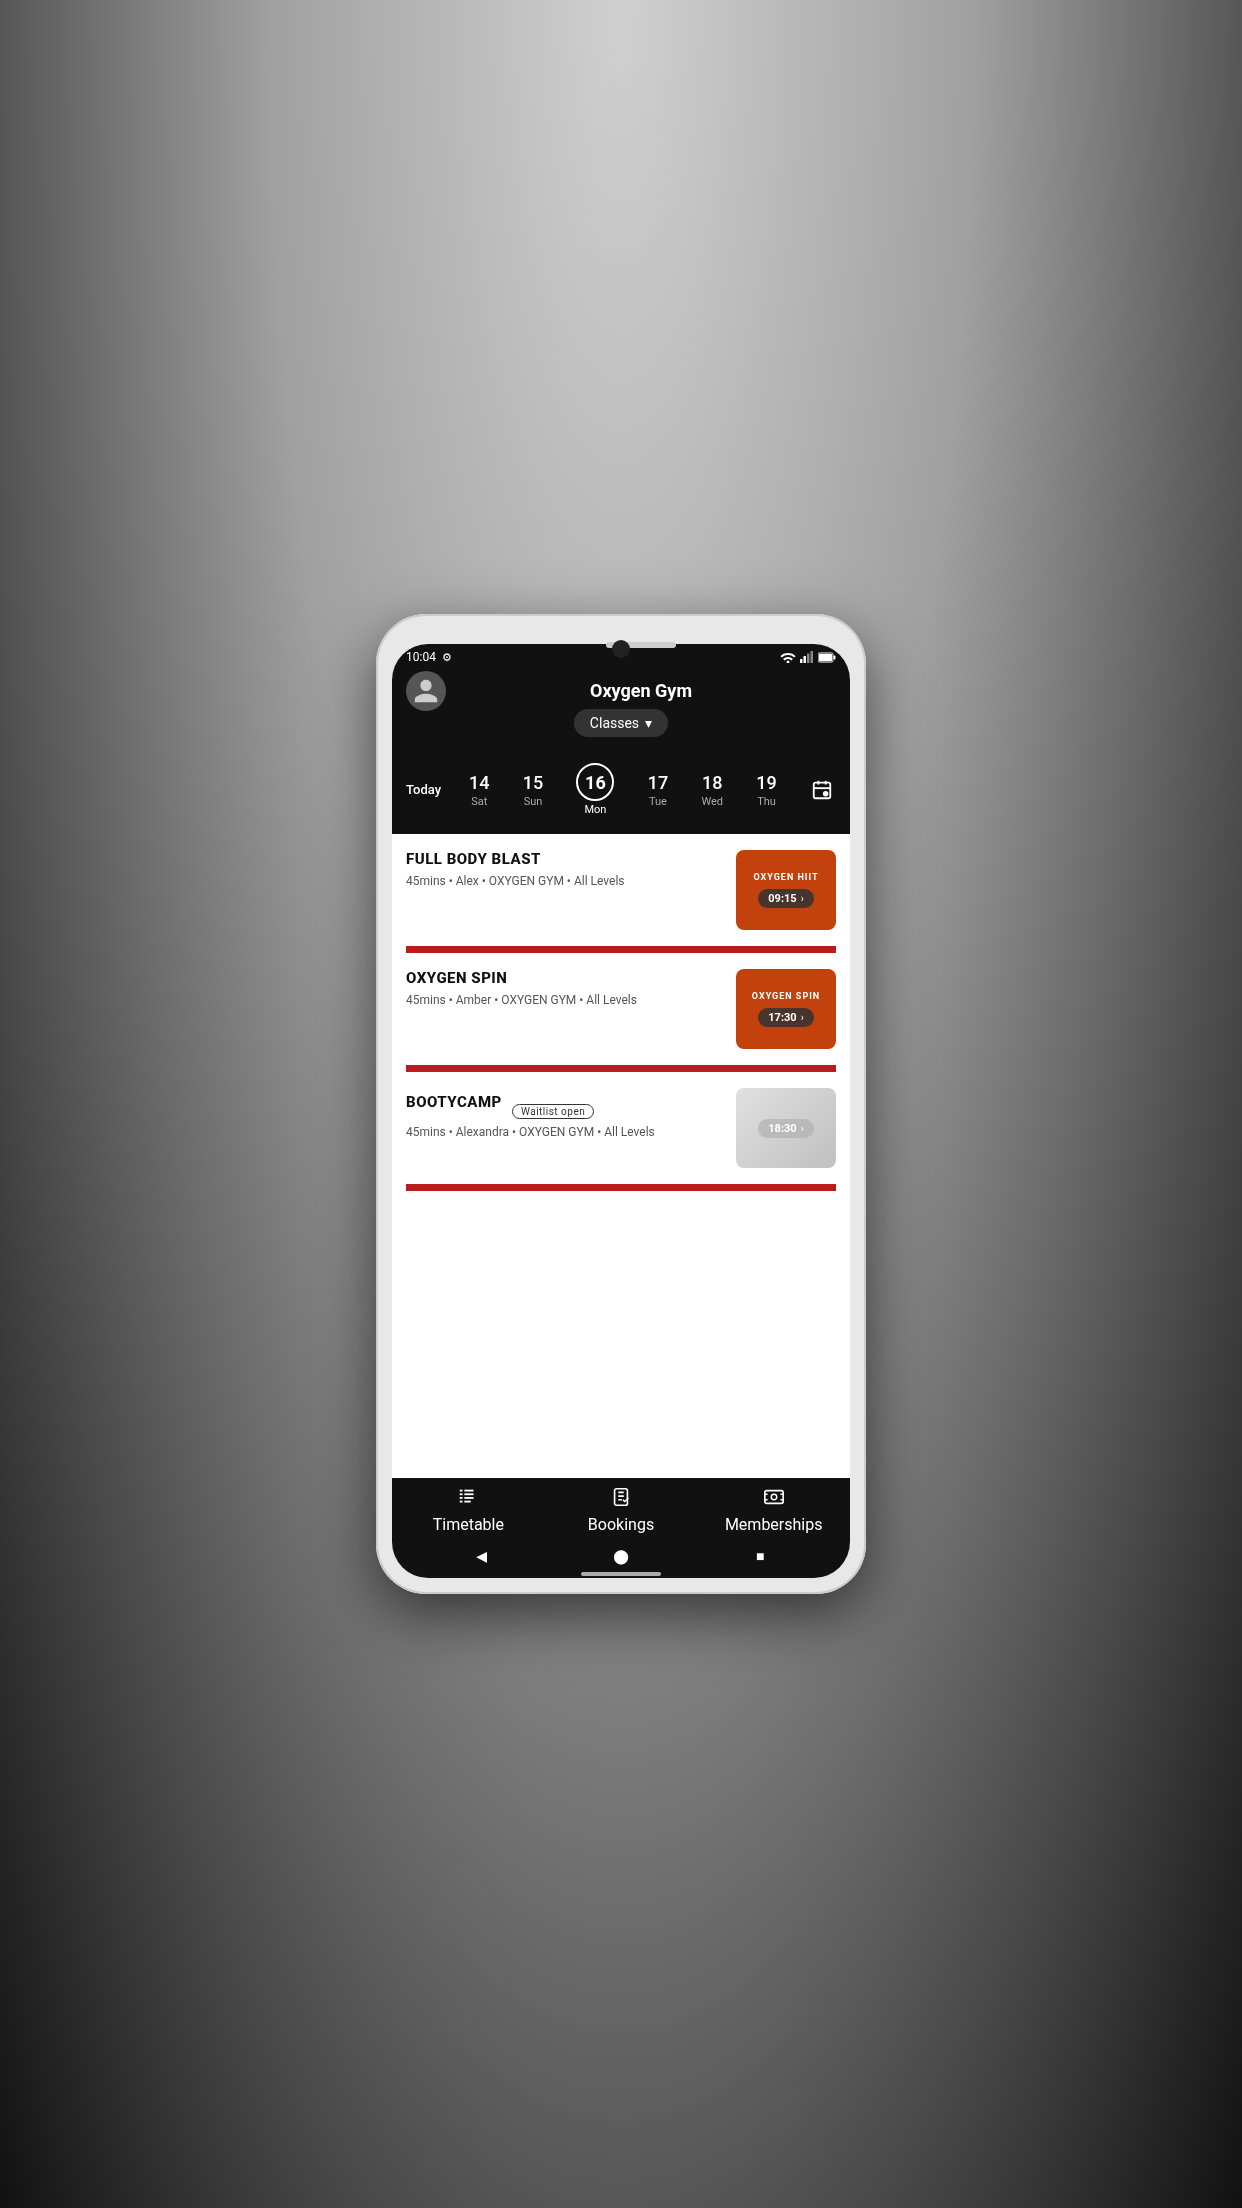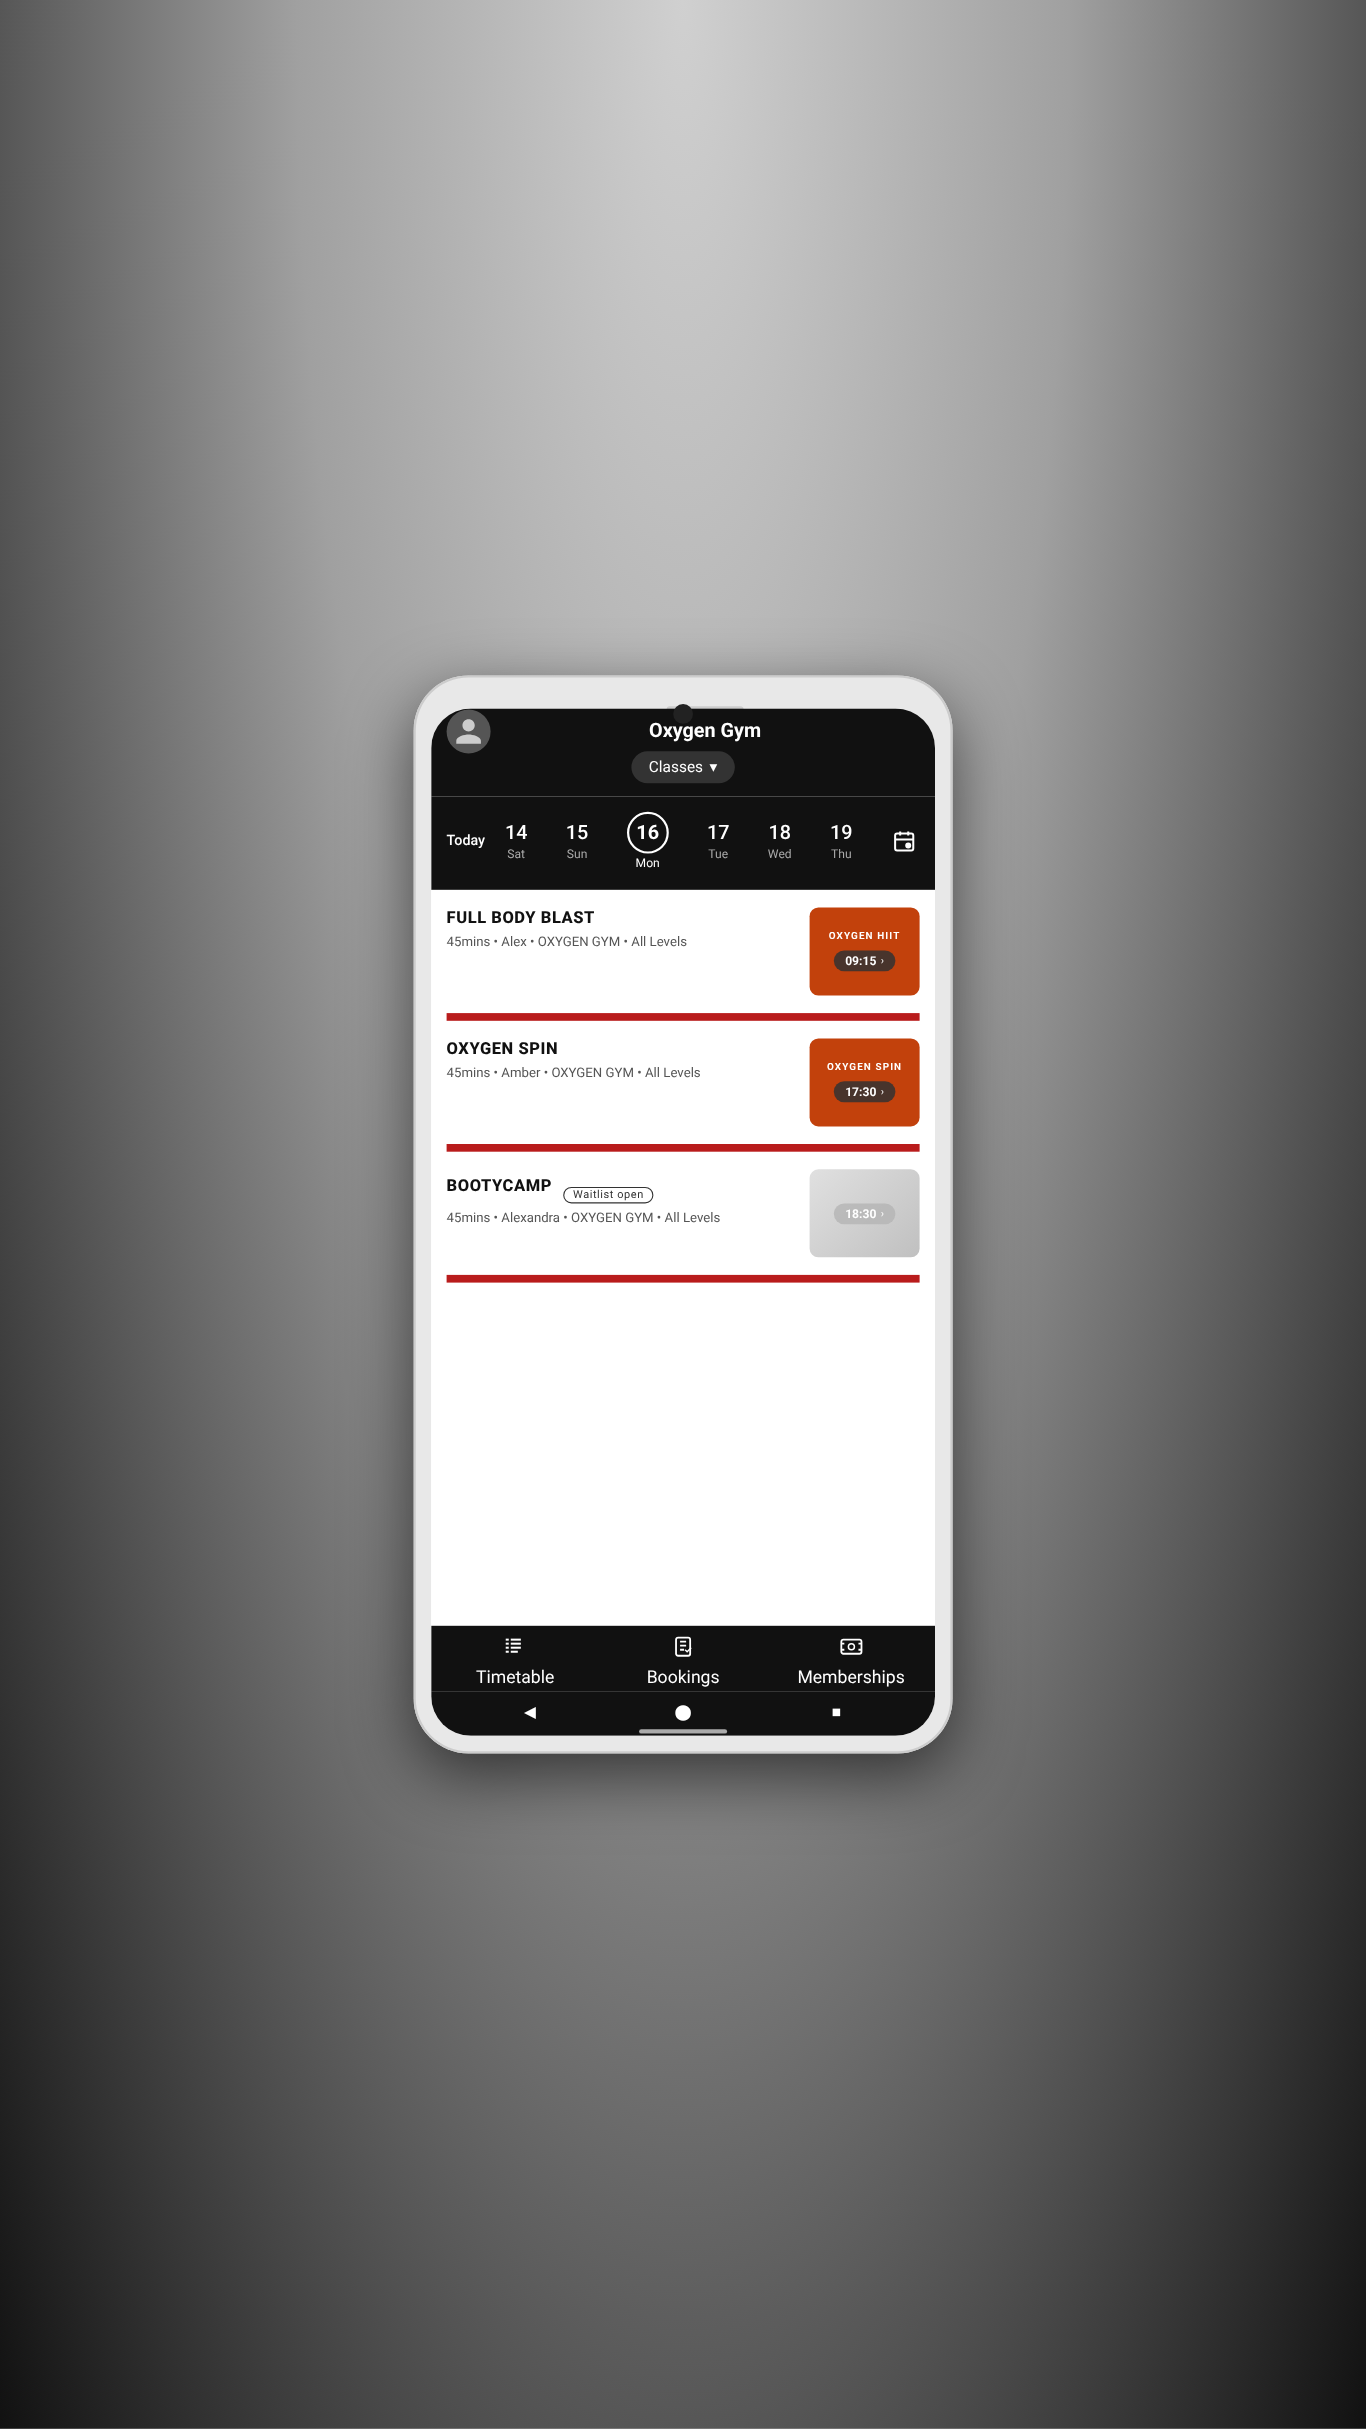--- a/index.html
+++ b/index.html
@@ -152,21 +152,21 @@
       font-size: 12px;
     }
 
     
     .date-bar {
       background: #111;
       color: #fff;
       display: flex;
       align-items: center;
       padding: 10px 14px 14px;
-      gap: 0;
+      gap: 10px;
       flex-shrink: 0;
     }
 
     .today-label {
       font-size: 13px;
       color: #fff;
       margin-right: 10px;
       font-weight: 500;
       white-space: nowrap;
     }
@@ -391,20 +391,47 @@
   </style>
 </head>
 <body>
 
 <div class="phone-outer">
   <div class="phone-camera"></div>
   <div class="phone-speaker"></div>
 
   <div class="phone-screen">
 
+    <div class="status-bar">
+      <div class="status-left">
+        <span>10:04</span>
+        <span style="font-size:11px;">⚙</span>
+      </div>
+      <div class="status-right">
+
+        <svg width="16" height="12" viewBox="0 0 16 12" fill="white">
+          <path d="M8 9.5a1.5 1.5 0 100 3 1.5 1.5 0 000-3z"></path>
+          <path d="M8 6C6.1 6 4.4 6.8 3.1 8.1l1.4 1.4C5.5 8.6 6.7 8 8 8s2.5.6 3.5 1.5l1.4-1.4C11.6 6.8 9.9 6 8 6z"></path>
+          <path d="M8 2C5 2 2.3 3.2.5 5.2l1.4 1.4C3.5 4.8 5.6 4 8 4s4.5.8 6.1 2.6l1.4-1.4C13.7 3.2 11 2 8 2z"></path>
+        </svg>
+
+        <svg width="14" height="12" viewBox="0 0 14 12" fill="white">
+          <rect x="0" y="8" width="2.5" height="4" rx="0.5"></rect>
+          <rect x="3.5" y="5" width="2.5" height="7" rx="0.5"></rect>
+          <rect x="7" y="2.5" width="2.5" height="9.5" rx="0.5" fill="#888"></rect>
+          <rect x="10.5" y="0" width="2.5" height="12" rx="0.5" fill="#888"></rect>
+        </svg>
+
+        <svg width="18" height="11" viewBox="0 0 18 11" fill="white">
+          <rect x="0" y="1" width="15" height="9" rx="1.5" stroke="white" stroke-width="1" fill="none"></rect>
+          <rect x="1" y="2" width="13" height="7" rx="0.5" fill="white"></rect>
+          <rect x="15.5" y="3.5" width="2" height="4" rx="1" fill="white"></rect>
+        </svg>
+      </div>
+    </div>
 
     <div class="app-header">
       <div class="header-row">
         <div class="avatar">
           <svg viewBox="0 0 24 24">
             <path d="M12 12c2.7 0 4.8-2.1 4.8-4.8S14.7 2.4 12 2.4 7.2 4.5 7.2 7.2 9.3 12 12 12zm0 2.4c-3.2 0-9.6 1.6-9.6 4.8v2.4h19.2v-2.4c0-3.2-6.4-4.8-9.6-4.8z"></path>
           </svg>
         </div>
         <span class="gym-title">Oxygen Gym</span>
       </div>

